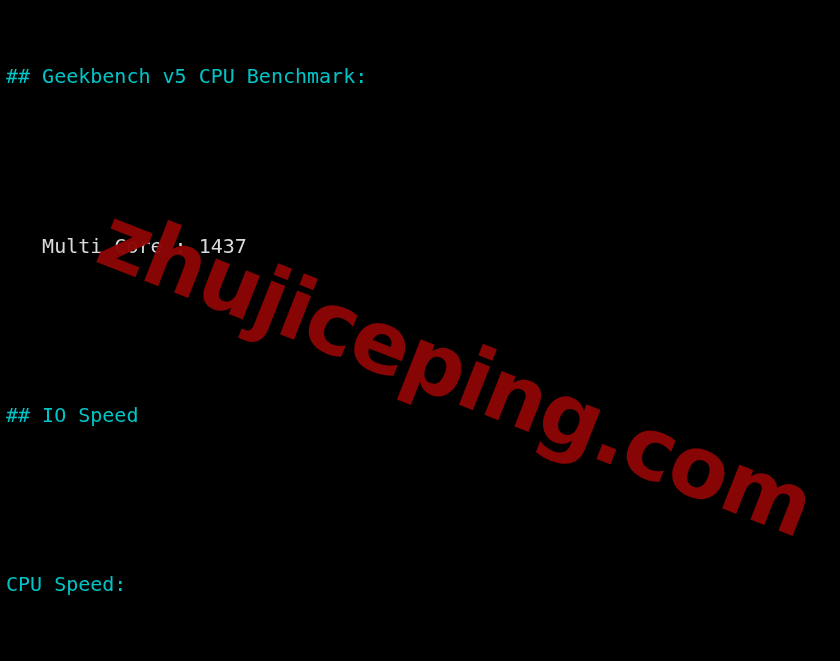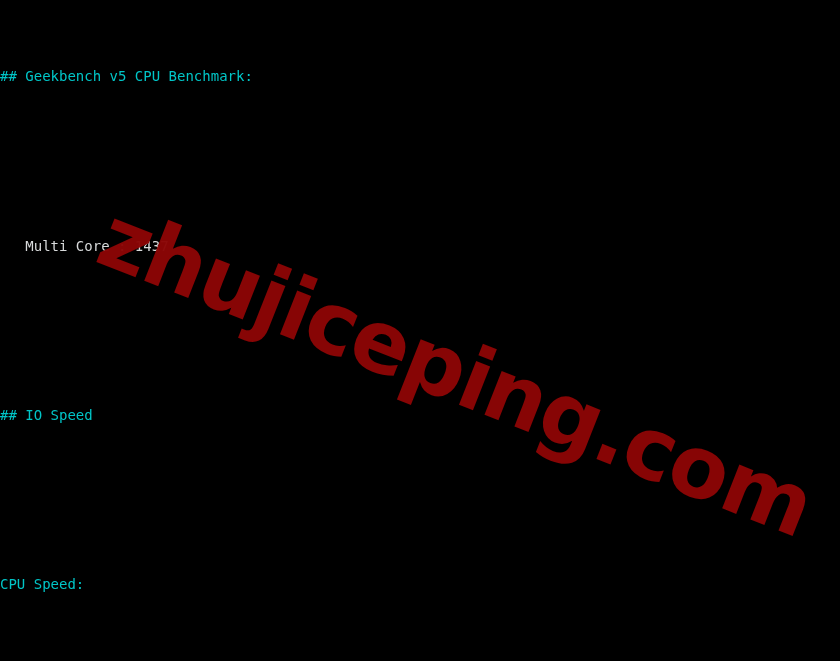--- a/index.html
+++ b/index.html
@@ -13,24 +13,24 @@
     height: 661px;
     background: #000000;
     overflow: hidden;
   }
   #terminal {
     position: absolute;
     left: 0;
     top: 0;
     width: 840px;
     height: 661px;
-    padding: 6px 0 0 0;
+    padding: 6px 0 0 6px;
     box-sizing: border-box;
     font-family: "DejaVu Sans Mono", "Liberation Mono", monospace;
-    font-size: 14px;
+    font-size: 20px;
     line-height: 28.2px;
     letter-spacing: 0px;
     color: #d8dadb;
     white-space: pre;
     z-index: 2;
   }
   .line {
     display: block;
     height: 28.2px;
     white-space: pre;

